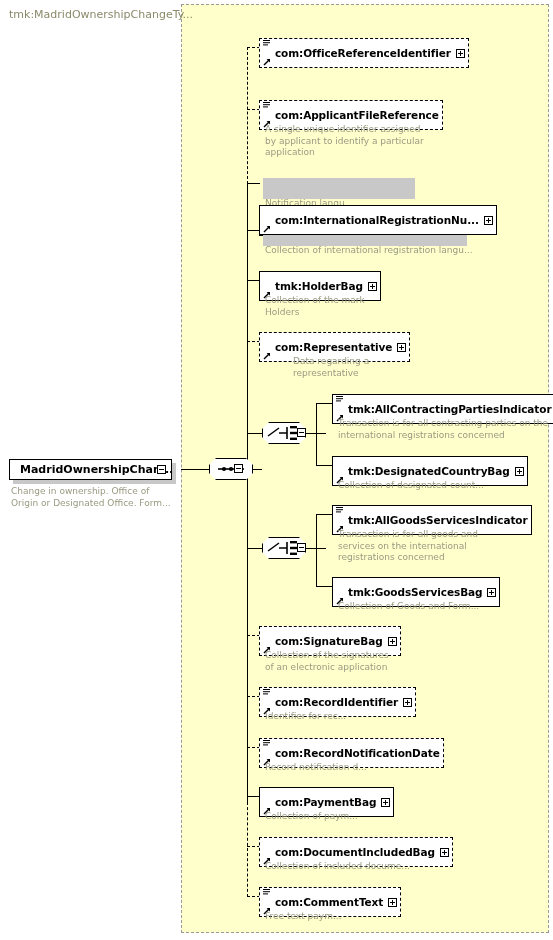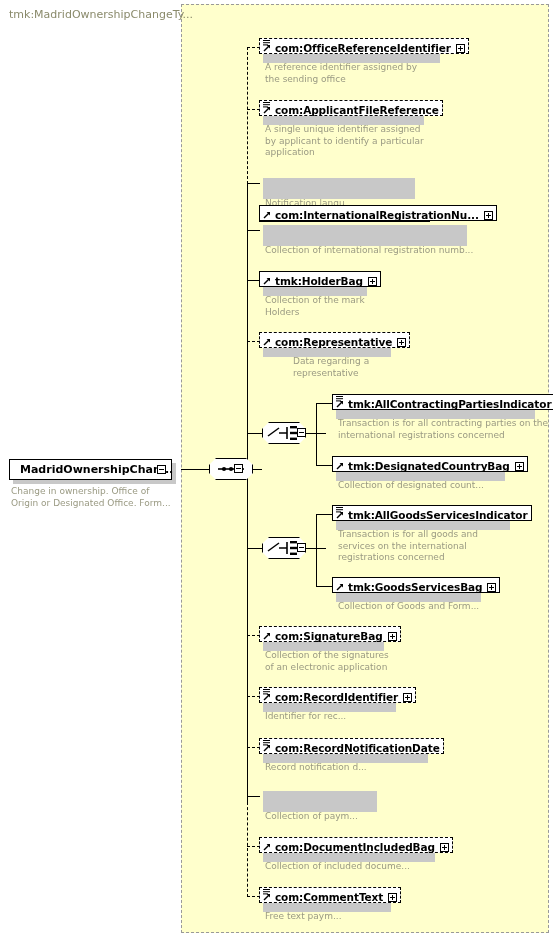--- a/index.html
+++ b/index.html
@@ -31,25 +31,25 @@
     letter-spacing: 0px;
     white-space: nowrap;
   }
 
   
   .layer { position: absolute; left: 0; top: 0; width: 553px; height: 940px; }
 
   
   .ebox {
     position: absolute;
-    height: 16px;
+    height: 30px;
     background: #ffffff;
     border: 1px solid #000000;
     display: flex;
-    align-items: flex-end;
+    align-items: center;
     padding-left: 15px;
     padding-right: 3px;
     white-space: nowrap;
   }
   .ebox.optional { border-style: dashed; }
   .ebox .lbl {
     font-size: 10.5px;
     font-weight: bold;
     color: #000000;
     line-height: 1;
@@ -284,22 +284,20 @@
       <rect x="0" y="2.2" width="7" height="1" fill="#000"></rect>
       <rect x="0" y="4.4" width="5" height="1" fill="#000"></rect>
     </svg>
     <svg class="arr" viewBox="0 0 8 8">
       <path d="M1 7 L6.5 1.5" stroke="#000" stroke-width="1.4"></path>
       <path d="M7 1 L7 4.4 L3.6 1 Z" fill="#000"></path>
     </svg>
     <span class="lbl">com:OfficeReferenceIdentifier</span>
     <span class="plus"></span>
   </div>
-  <div class="doc" style="left:265px; top:62px;">A reference identifier assigned by
-the sending office</div>
 
   <div class="ebox-shadow" style="left:263px; top:104px; width:161px; height:21px;"></div>
   <div class="ebox optional" style="left:259px; top:100px;">
     <svg class="ann" viewBox="0 0 8 7">
       <rect x="0" y="0" width="7" height="1" fill="#000"></rect>
       <rect x="0" y="2.2" width="7" height="1" fill="#000"></rect>
       <rect x="0" y="4.4" width="5" height="1" fill="#000"></rect>
     </svg>
     <svg class="arr" viewBox="0 0 8 8">
       <path d="M1 7 L6.5 1.5" stroke="#000" stroke-width="1.4"></path>
@@ -328,21 +326,21 @@
 
   <div class="ebox-shadow" style="left:263px; top:225px; width:204px; height:21px;"></div>
   <div class="ebox" style="left:259px; top:205px;">
     <svg class="arr" viewBox="0 0 8 8">
       <path d="M1 7 L6.5 1.5" stroke="#000" stroke-width="1.4"></path>
       <path d="M7 1 L7 4.4 L3.6 1 Z" fill="#000"></path>
     </svg>
     <span class="lbl">com:InternationalRegistrationNu...</span>
     <span class="plus"></span>
   </div>
-  <div class="doc" style="left:265px; top:245px;">Collection of international registration numb...</div>
+  <div class="doc" style="left:265px; top:245px;">Collection of international registration langu...</div>
 
   <div class="ebox-shadow" style="left:263px; top:275px; width:104px; height:21px;"></div>
   <div class="ebox" style="left:259px; top:271px;">
     <svg class="arr" viewBox="0 0 8 8">
       <path d="M1 7 L6.5 1.5" stroke="#000" stroke-width="1.4"></path>
       <path d="M7 1 L7 4.4 L3.6 1 Z" fill="#000"></path>
     </svg>
     <span class="lbl">tmk:HolderBag</span>
     <span class="plus"></span>
   </div>
@@ -453,20 +451,28 @@
     </svg>
     <svg class="arr" viewBox="0 0 8 8">
       <path d="M1 7 L6.5 1.5" stroke="#000" stroke-width="1.4"></path>
       <path d="M7 1 L7 4.4 L3.6 1 Z" fill="#000"></path>
     </svg>
     <span class="lbl">com:RecordNotificationDate</span>
   </div>
   <div class="doc" style="left:265px; top:762px;">Record notification d...</div>
 
   <div class="ebox-shadow" style="left:263px; top:791px; width:114px; height:21px;"></div>
+  <div class="ebox" style="left:259px; top:787px;">
+    <svg class="arr" viewBox="0 0 8 8">
+      <path d="M1 7 L6.5 1.5" stroke="#000" stroke-width="1.4"></path>
+      <path d="M7 1 L7 4.4 L3.6 1 Z" fill="#000"></path>
+    </svg>
+    <span class="lbl">com:PaymentBag</span>
+    <span class="plus"></span>
+  </div>
   <div class="doc" style="left:265px; top:811px;">Collection of paym...</div>
 
   <div class="ebox-shadow" style="left:263px; top:841px; width:172px; height:21px;"></div>
   <div class="ebox optional" style="left:259px; top:837px;">
     <svg class="arr" viewBox="0 0 8 8">
       <path d="M1 7 L6.5 1.5" stroke="#000" stroke-width="1.4"></path>
       <path d="M7 1 L7 4.4 L3.6 1 Z" fill="#000"></path>
     </svg>
     <span class="lbl">com:DocumentIncludedBag</span>
     <span class="plus"></span>

